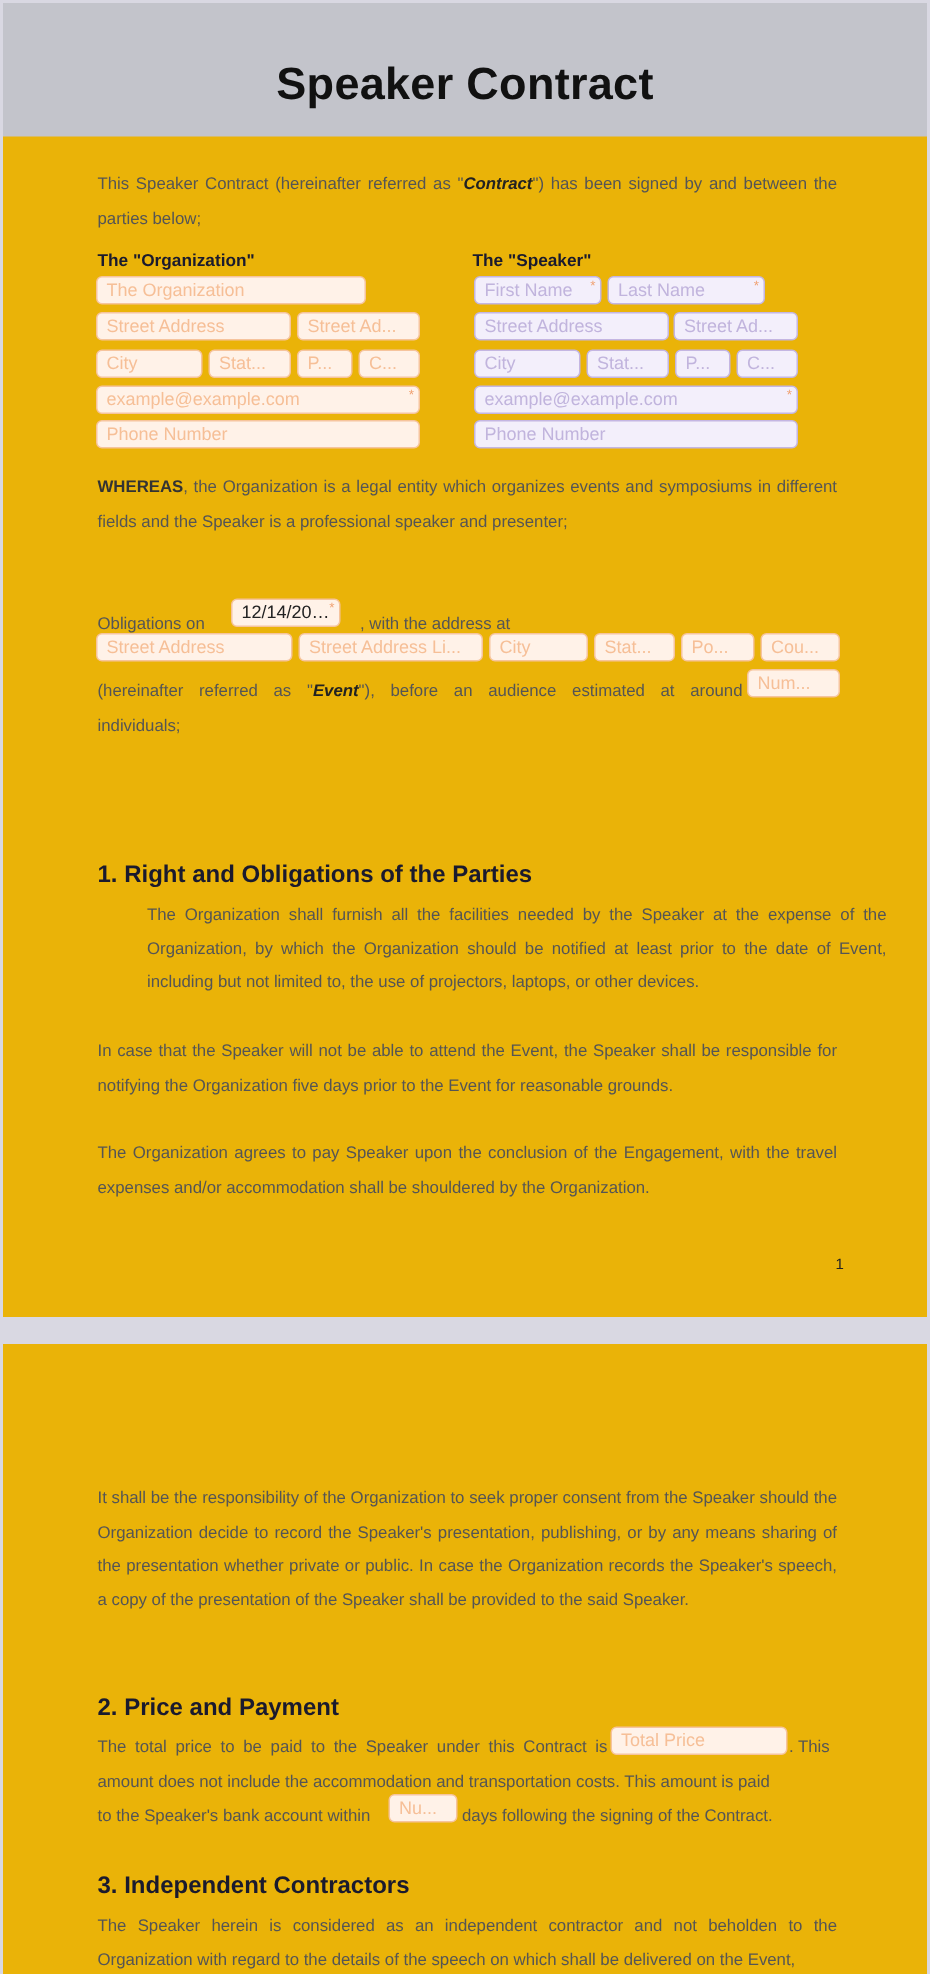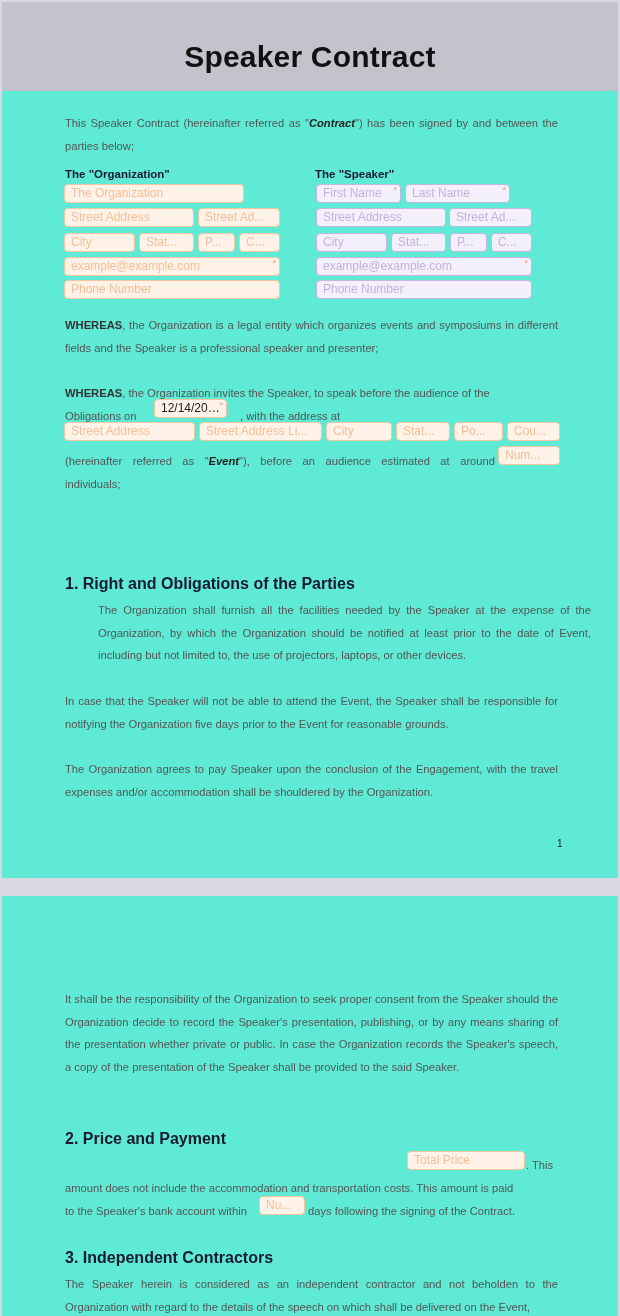--- a/index.html
+++ b/index.html
@@ -4,21 +4,21 @@
 <style>
   html, body { margin: 0; padding: 0; }
   body {
     width: 620px; height: 1316px; overflow: hidden;
     background: #d9d8e2;
     font-family: "Liberation Sans", sans-serif;
     color: #555;
     position: relative;
   }
   .page {
-    position: absolute; left: 2px; width: 616px; background: #5eead4;
+    position: absolute; left: 2px; width: 616px; background: #eab308;
   }
   #page1 { top: 2px; height: 876px; }
   #page2 { top: 896px; height: 420px; }
   .title-band {
     position: absolute; left: 0; top: 0; width: 616px; height: 89px;
     background: #c3c4cb;
   }
   .doc-title {
     position: absolute; left: 0; width: 616px; top: 38px; text-align: center;
     font-size: 30px; font-weight: bold; color: #111; letter-spacing: 0.2px;
@@ -91,23 +91,20 @@
   <div class="field spk" style="left:314px; top:255px; width:216px;">
     <span>example@example.com</span>
     <span class="req">*</span>
   </div>
   <div class="field spk" style="left:314px; top:278px; width:216px;">Phone Number</div>
 
   <div class="p" style="top:312px;">
     <b>WHEREAS</b><span>, the Organization is a legal entity which organizes events and symposiums in different fields and the Speaker is a professional speaker and presenter;</span>
   </div>
 
-  <div class="p" style="top:380px;">
-    <b>WHEREAS</b><span>, the Organization invites the Speaker, to speak before the audience of the</span>
-  </div>
   <div class="p" style="top:403px; width:auto;">
     <span>Obligations on</span>
   </div>
   <div class="field org date-field" style="left:152px; top:397px; width:73px;">
     <span>12/14/2023</span>
     <span class="req">*</span>
   </div>
   <div class="p" style="left:238px; top:403px; width:auto;">, with the address at</div>
 
   <div class="field org" style="left:62px; top:420px; width:131px;">Street Address</div>
@@ -129,20 +126,21 @@
   <div class="p" style="top:688px;">In case that the Speaker will not be able to attend the Event, the Speaker shall be responsible for notifying the Organization five days prior to the Event for reasonable grounds.</div>
   <div class="p" style="top:756px;">The Organization agrees to pay Speaker upon the conclusion of the Engagement, with the travel expenses and/or accommodation shall be shouldered by the Organization.</div>
 
   <div class="page-num">1</div>
 </div>
 
 <div class="page" id="page2">
   <div class="p" style="top:92px;">It shall be the responsibility of the Organization to seek proper consent from the Speaker should the Organization decide to record the Speaker's presentation, publishing, or by any means sharing of the presentation whether private or public. In case the Organization records the Speaker's speech, a copy of the presentation of the Speaker shall be provided to the said Speaker.</div>
 
   <div class="h" style="top:234px;">2. Price and Payment</div>
+  <div class="p" style="top:258px; width:340px; text-align:justify; text-align-last:justify;">The total price to be paid to the Speaker under this Contract is</div>
   <div class="field org" style="left:405px; top:255px; width:118px;">Total Price</div>
   <div class="p" style="top:258px; left:524px; width:auto;">. This</div>
   <div class="p" style="top:281px;">amount does not include the accommodation and transportation costs. This amount is paid</div>
   <div class="p" style="top:304px; width:auto;">to the Speaker's bank account within</div>
   <div class="field org" style="left:257px; top:300px; width:46px;">Nu...</div>
   <div class="p" style="top:304px; left:306px; width:auto;">days following the signing of the Contract.</div>
 
   <div class="h" style="top:353px;">3. Independent Contractors</div>
   <div class="p" style="top:377px;">The Speaker herein is considered as an independent contractor and not beholden to the Organization with regard to the details of the speech on which shall be delivered on the Event,</div>
 </div>

